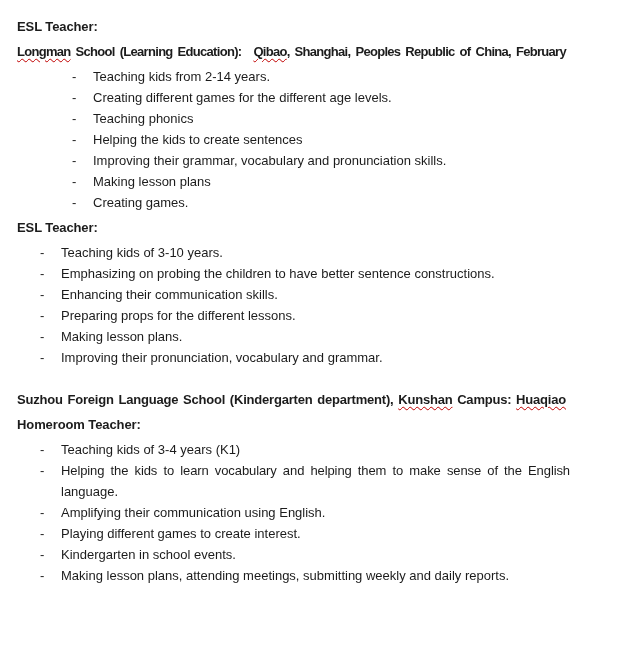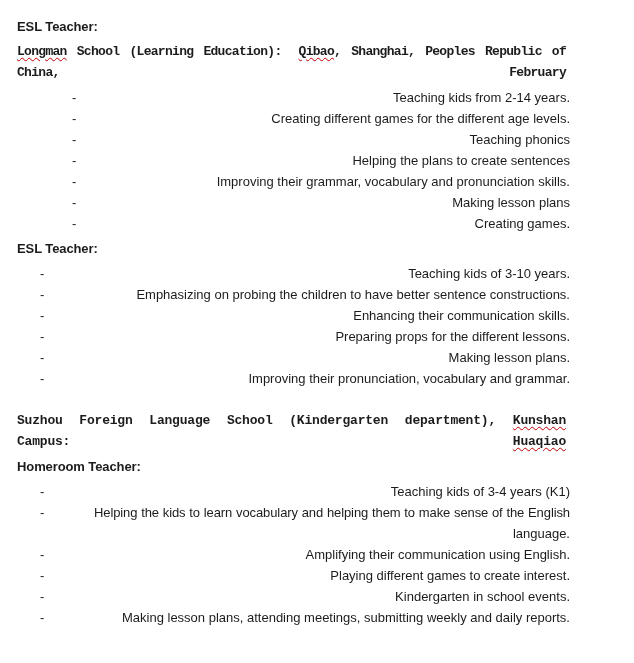--- a/index.html
+++ b/index.html
@@ -23,21 +23,21 @@
     font-size: 13px;
     line-height: 21px;
   }
   .section { margin: 0; }
   .section.gap-before { margin-top: 21px; }
   p { margin: 4px; }
   .h {
     font-weight: 700;
     letter-spacing: -0.1px;
   }
-  .line { white-space: nowrap; font-family: Liberation Mono, monospace; }
+  .line { white-space: nowrap; }
   .line.fill {
     white-space: normal;
     text-align: justify;
     text-align-last: justify;
     letter-spacing: -0.2px;
   }
   .line.compress {
     letter-spacing: -0.7px;
     word-spacing: -1.5px;
   }
@@ -53,27 +53,26 @@
     width: 7px;
   }
   .bullets.deep { padding-left: 59px; }
   .bullets.shallow { padding-left: 27px; }
   .bullet { display: flex; }
   .dash {
     flex: 0 0 21px;
     width: 21px;
   }
   .btext { flex: 1 1 auto; min-width: 0; }
-  .bline { white-space: nowrap; text-align: right; }
+  .bline { white-space: nowrap; }
   .bline.fill {
     white-space: normal;
     text-align: justify;
     text-align-last: justify;
     letter-spacing: -0.1px;
-    margin-left: 33px;
   }
 </style>
 </head>
 <body>
 
 <div class="doc" id="doc">
     <section class="section">
       <p class="h heading">ESL Teacher:</p>
       <p class="h line fill compress"><span class="sq">Longman</span><span> School (Learning Education): </span><span class="gap"></span><span class="sq">Qibao</span><span>, Shanghai, Peoples Republic of China, February</span></p>
       <div class="bullets deep">
@@ -91,21 +90,21 @@
         </div>
         <div class="bullet">
           <span class="dash">-</span>
           <div class="btext">
             <div class="bline">Teaching phonics</div>
           </div>
         </div>
         <div class="bullet">
           <span class="dash">-</span>
           <div class="btext">
-            <div class="bline">Helping the plans to create sentences</div>
+            <div class="bline">Helping the kids to create sentences</div>
           </div>
         </div>
         <div class="bullet">
           <span class="dash">-</span>
           <div class="btext">
             <div class="bline">Improving their grammar, vocabulary and pronunciation skills.</div>
           </div>
         </div>
         <div class="bullet">
           <span class="dash">-</span>

